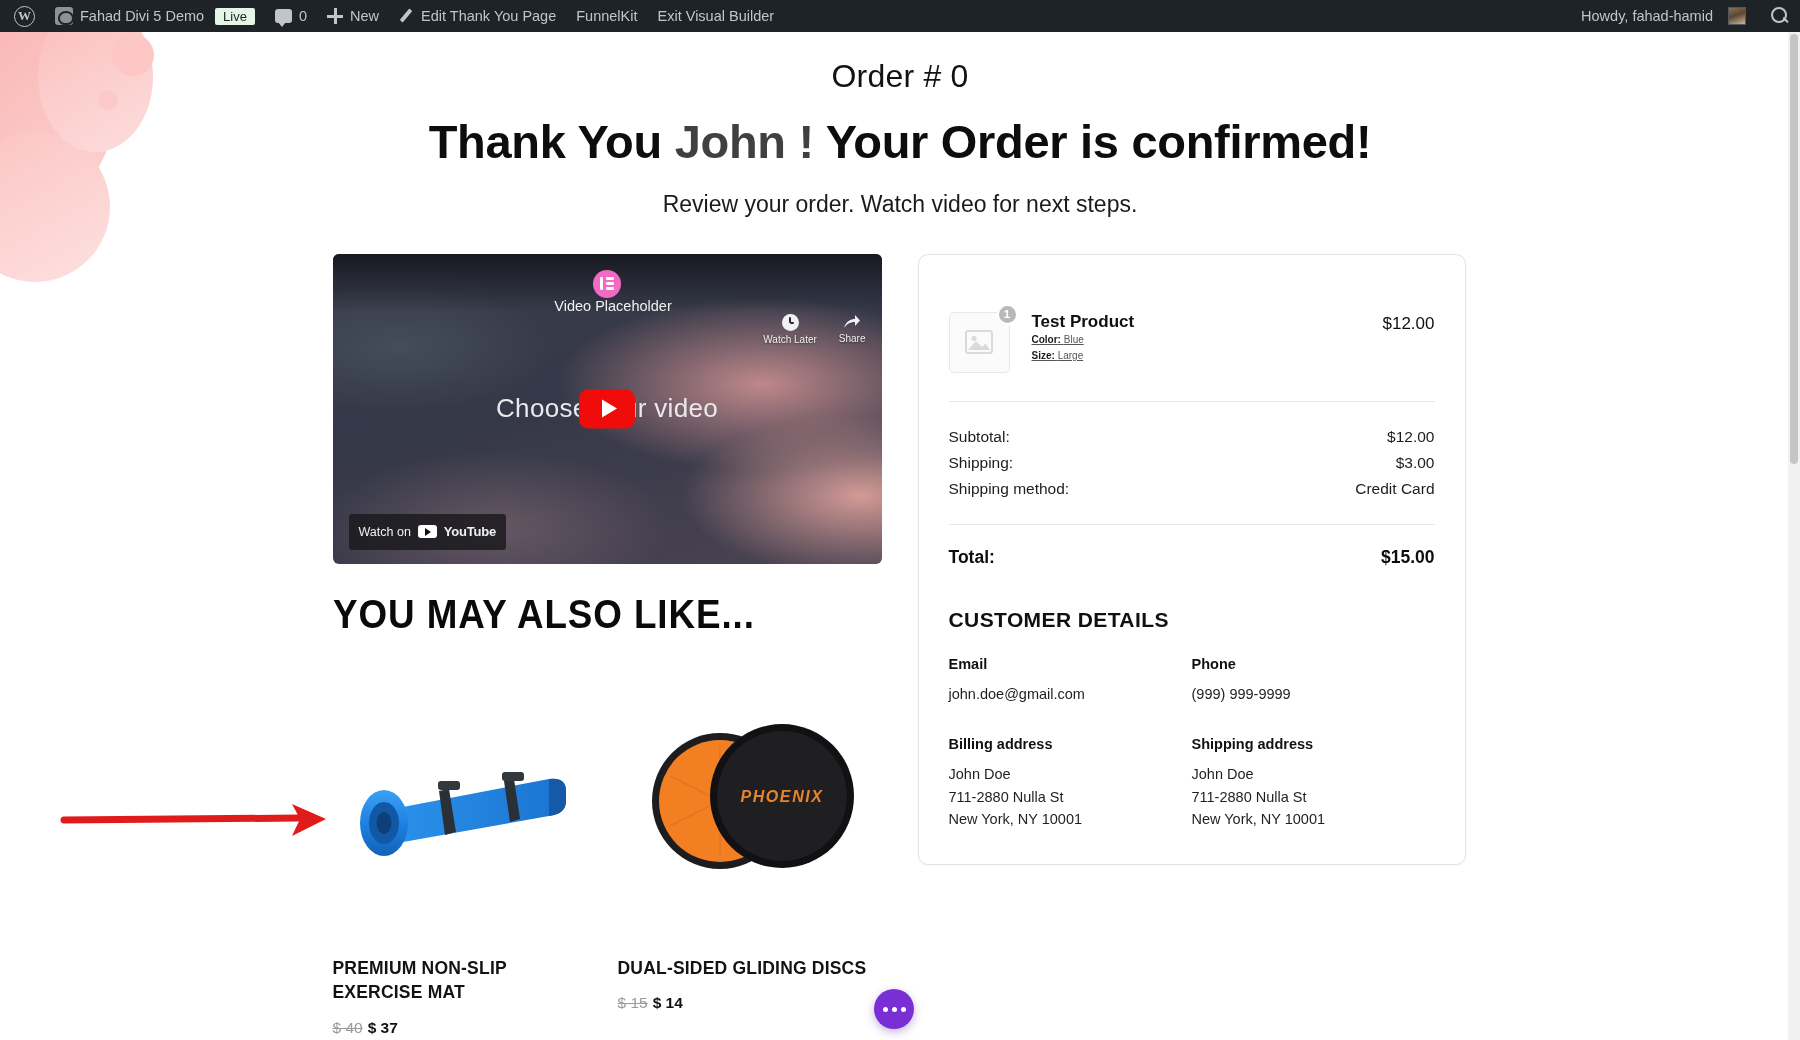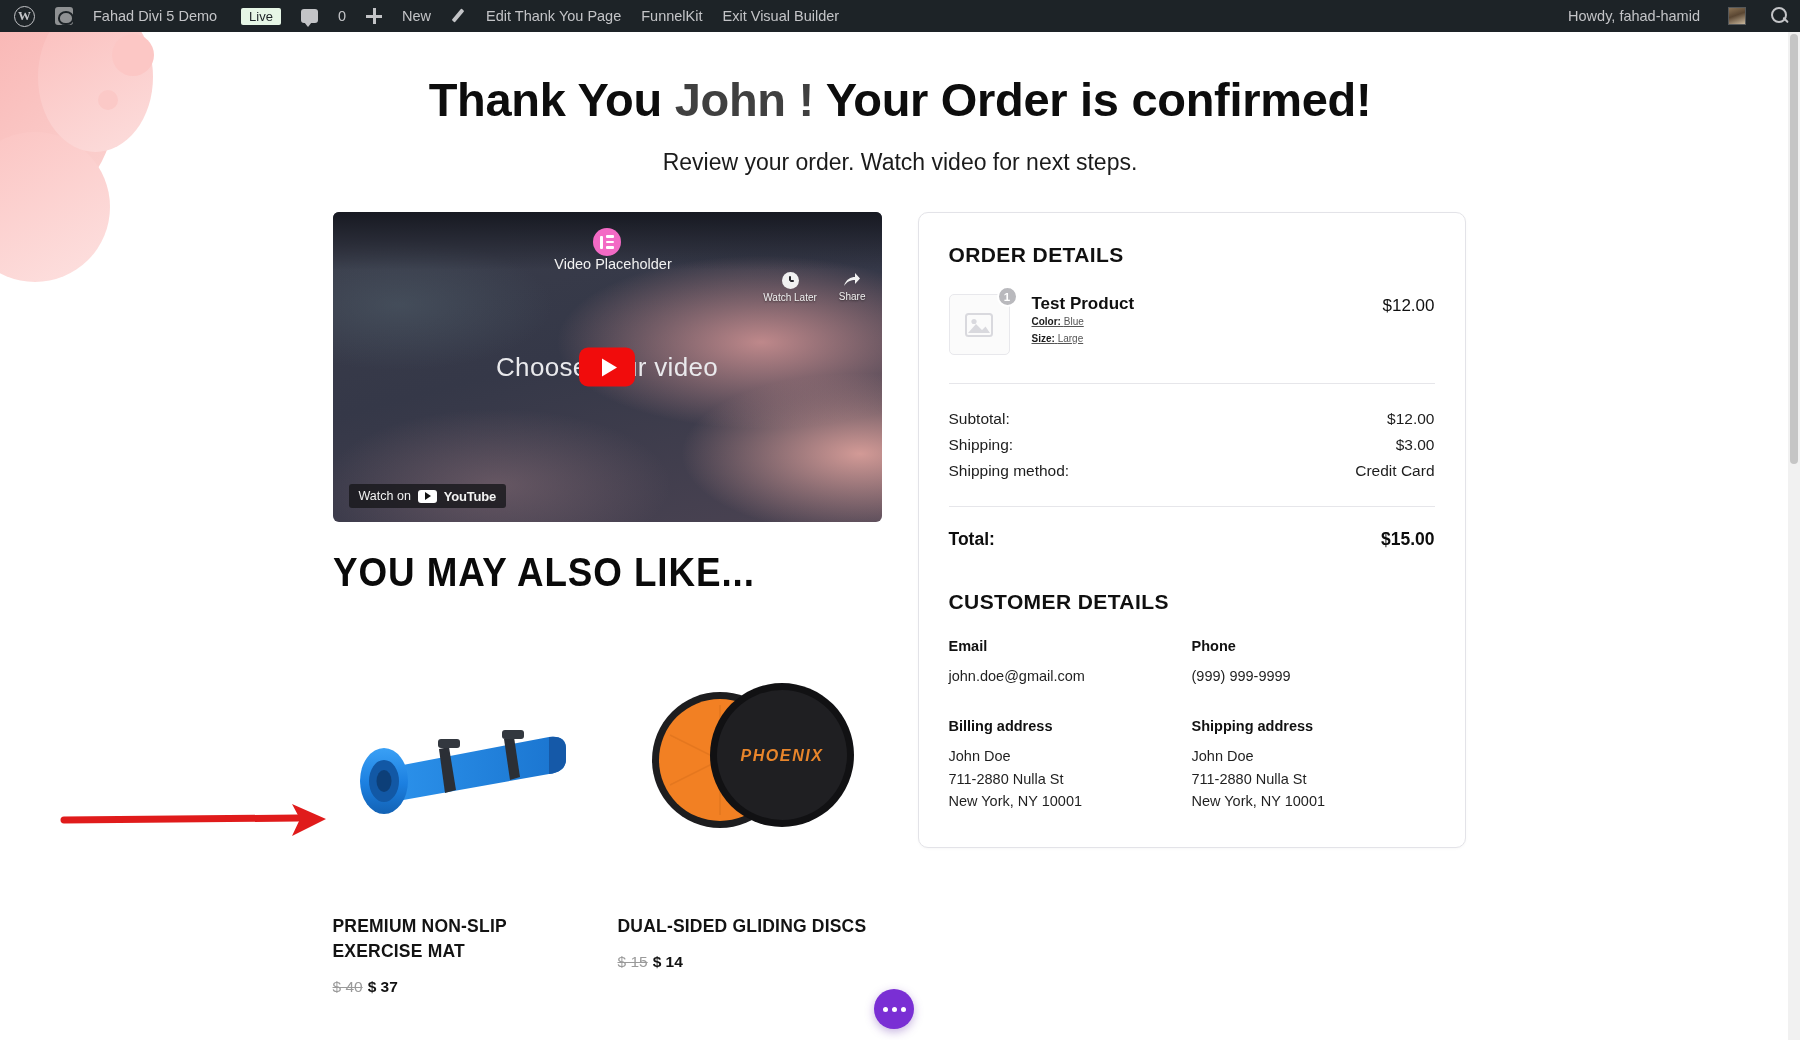--- a/index.html
+++ b/index.html
@@ -14,21 +14,21 @@
   #wp-admin-bar {
     position: absolute; top: 0; left: 0;
     width: 1800px; height: 32px;
     background: #1d2327;
     display: flex; align-items: center;
     color: #c3c4c7;
     font-size: 14.5px;
     z-index: 100;
   }
   .ab-item {
-    display: flex; align-items: center; gap: 20px;
+    display: flex; align-items: center; gap: 7px;
     height: 32px; padding: 0 10px;
     color: #c3c4c7; white-space: nowrap;
     cursor: pointer;
   }
   .ab-left { display: flex; align-items: center; padding-left: 4px; }
   .ab-right { margin-left: auto; display: flex; align-items: center; padding-right: 10px; }
 
   .wp-logo {
     width: 21px; height: 21px; border-radius: 50%;
     border: 1.7px solid #c3c4c7;
@@ -206,21 +206,21 @@
     cursor: pointer;
   }
   .yt-play::after {
     content: ""; border-left: 15px solid #fff;
     border-top: 9px solid transparent; border-bottom: 9px solid transparent;
     margin-left: 4px;
   }
   .watch-on {
     position: absolute; left: 16px; bottom: 14px;
     background: rgba(25,25,28,.82); border-radius: 3px;
-    height: 24px; padding: 0 10px;
+    height: 36px; padding: 0 10px;
     display: flex; align-items: center; gap: 7px;
     color: #f1f1f1; font-size: 12.5px; cursor: pointer;
   }
   .yt-mini {
     width: 19px; height: 13px; background: #fff; border-radius: 3px;
     display: flex; align-items: center; justify-content: center;
   }
   .yt-mini::after {
     content: ""; border-left: 6px solid #111;
     border-top: 4px solid transparent; border-bottom: 4px solid transparent;
@@ -369,20 +369,21 @@
 
 <div id="page">
 
   <div class="blob blob-a"></div>
   <div class="blob blob-c"></div>
   <div class="blob blob-b"></div>
   <div class="blob blob-d"></div>
   <div class="blob blob-e"></div>
 
   <div class="hero">
+    <div class="order-no">Order # 0</div>
     <div class="thankyou">
       <span>Thank You </span><span class="name">John !</span><span> Your Order is confirmed!</span>
     </div>
     <div class="subhead">Review your order. Watch video for next steps.</div>
   </div>
 
   <div class="wrap">
 
     <div class="col-left">
 
@@ -481,21 +482,20 @@
             <span class="old">$ 15</span><span class="new">$ 14</span>
           </div>
         </div>
 
       </div>
     </div>
 
     <div class="col-right">
       <div class="card">
 
-        <div class="card-h">ORDER DETAILS</div>
 
         <div class="item-row">
           <span class="thumb-wrap">
             <span class="thumb">
               <svg width="28" height="24" viewBox="0 0 28 24">
                 <rect x="1" y="1" width="26" height="22" rx="2.5" fill="none" stroke="#d9d9de" stroke-width="2"></rect>
                 <circle cx="9" cy="8.5" r="2.6" fill="#d9d9de"></circle>
                 <path d="M3 20 L11 11 L17 17 L20.5 13.5 L25 20 Z" fill="#d9d9de"></path>
               </svg>
             </span>

